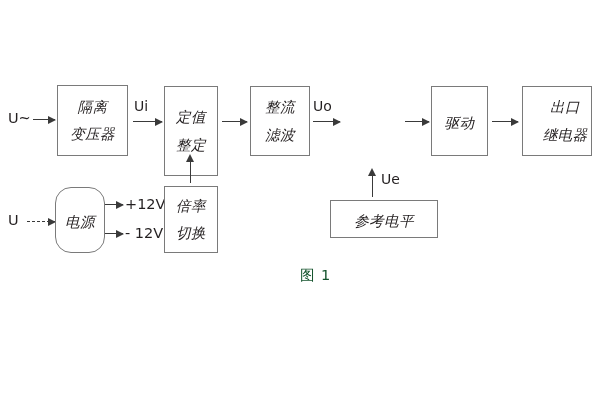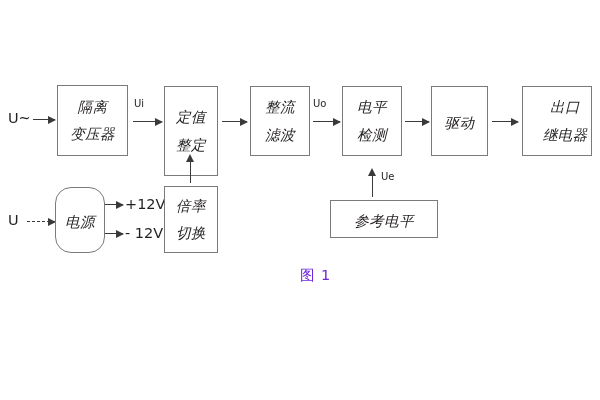--- a/index.html
+++ b/index.html
@@ -49,26 +49,26 @@
 
   
   .lbl {
     position: absolute;
     font-size: 14.5px;
     color: #231f20;
     white-space: nowrap;
     line-height: 1;
   }
   .lbl.sig {
-    font-size: 10px;
+    font-size: 14px;
   }
   .caption {
     position: absolute;
     font-size: 14.5px;
-    color: #6d28d9;
+    color: #14532d;
     white-space: nowrap;
     letter-spacing: 1px;
   }
 
   
   .harrow {
     position: absolute;
     height: 0;
     border-top: 1.4px solid #3a3a3a;
   }
@@ -129,24 +129,20 @@
   <div class="harrow" style="left:222px; top:121px; width:25px;"></div>
 
   <div class="block" style="left:250px; top:86px; width:60px; height:70px;">
     <span class="line">整流</span>
     <span class="line">滤波</span>
   </div>
 
   <div class="lbl sig" style="left:313px; top:99px;">Uo</div>
   <div class="harrow" style="left:313px; top:121px; width:27px;"></div>
 
-  <div class="block" style="left:342px; top:86px; width:60px; height:70px;">
-    <span class="line">电平</span>
-    <span class="line">检测</span>
-  </div>
 
   <div class="harrow" style="left:405px; top:121px; width:24px;"></div>
 
   <div class="block single" style="left:431px; top:86px; width:57px; height:70px;">
     <span class="line">驱动</span>
   </div>
 
   <div class="harrow" style="left:492px; top:121px; width:26px;"></div>
 
   <div class="block" style="left:522px; top:86px; width:70px; height:70px;padding-left:16px;">

